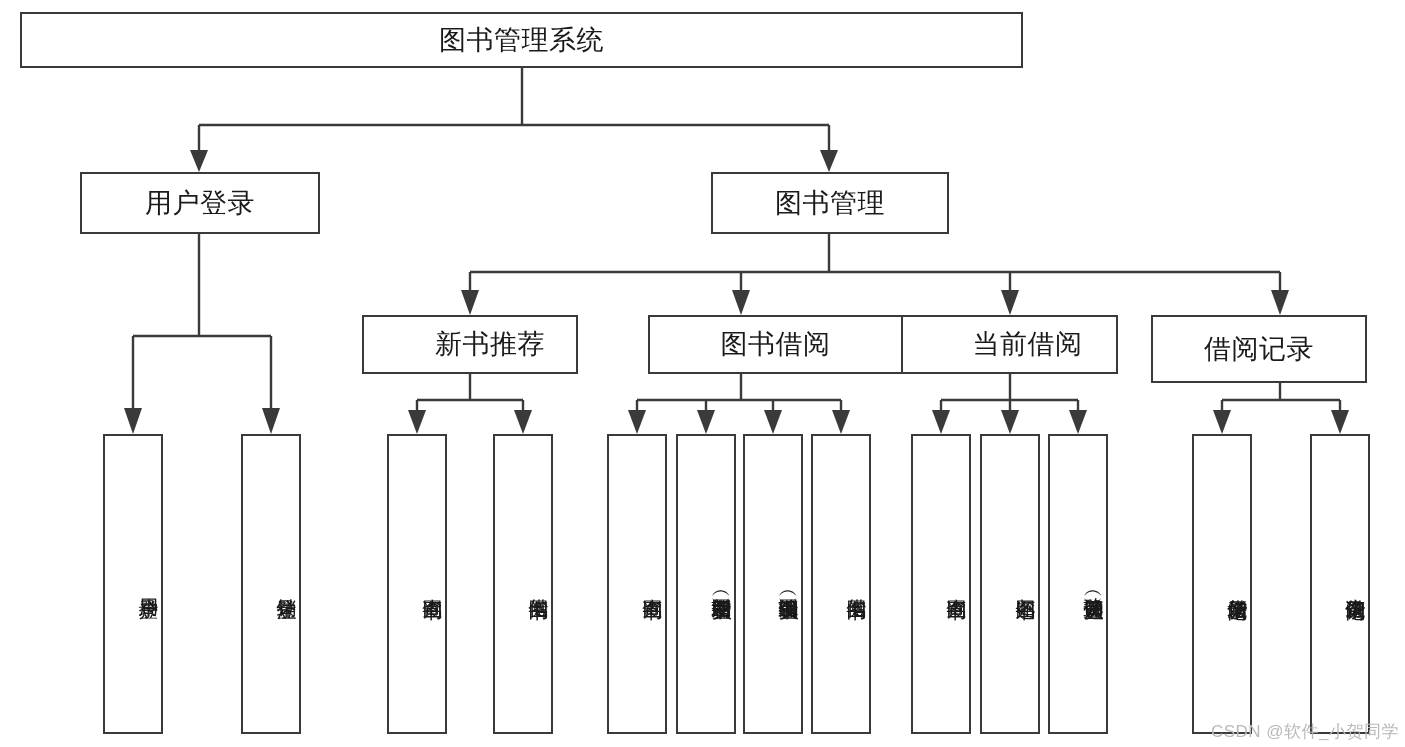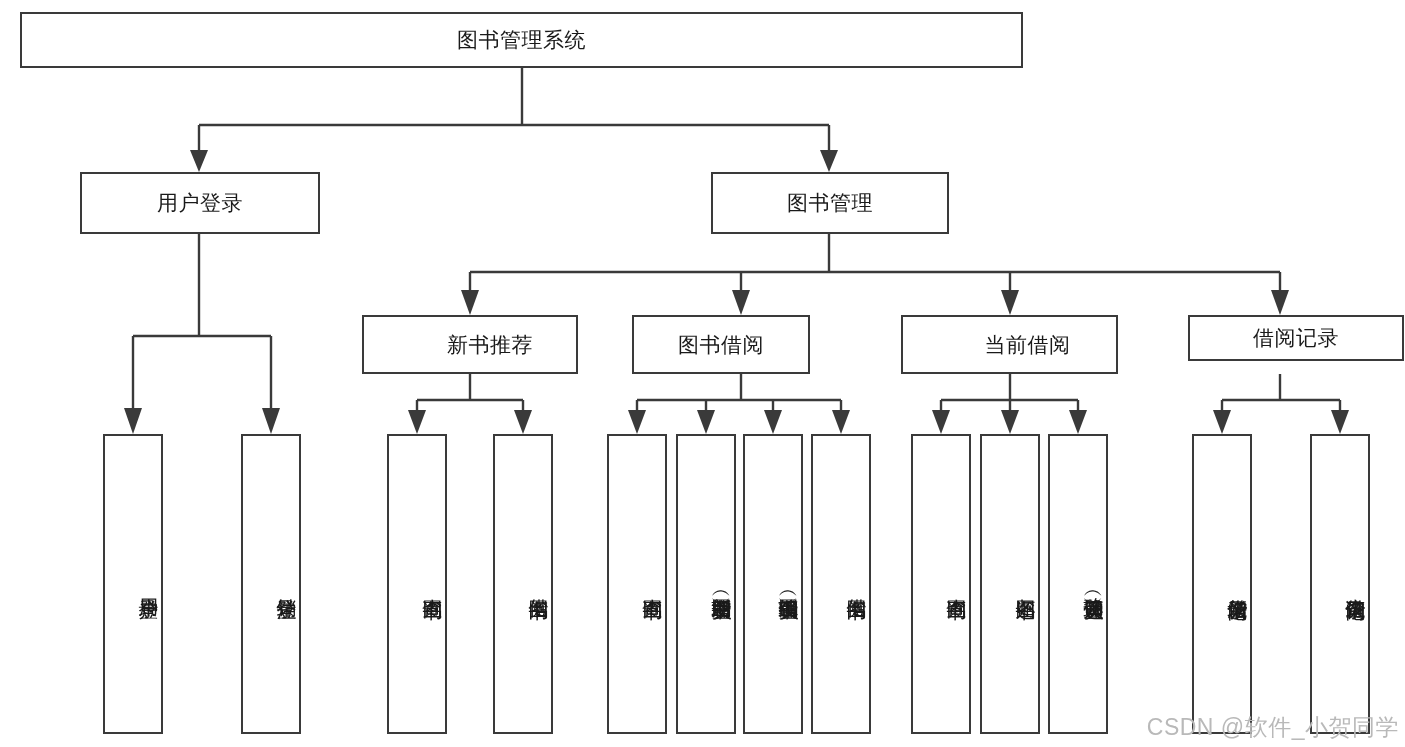--- a/index.html
+++ b/index.html
@@ -18,21 +18,21 @@
     box-sizing:border-box;
     background:#ffffff;
     border:2px solid #3a3a3a;
     display:flex;
     align-items:center;
     justify-content:center;
     color:#1a1a1a;
     letter-spacing:0.5px;
   }
   .node.horiz{
-    font-size:21px;
+    font-size:27px;
     line-height:1.2;
   }
   .node.vert{
     writing-mode:vertical-rl;
     text-orientation:upright;
     font-size:20px;
     line-height:1.25;
     padding-top:6px;
     padding-bottom:6px;
     align-items:flex-start;
@@ -42,21 +42,21 @@
     align-items:flex-start;
   }
   .node .lbl{
     display:block;
     white-space:pre-line;
   }
   .watermark{
     position:absolute;
     right:6px;
     bottom:4px;
-    font-size:23px;
+    font-size:17px;
     color:#b9b9b9;
     letter-spacing:0.5px;
     user-select:none;
     white-space:nowrap;
   }
   svg.connectors{
     position:absolute;left:0;top:0;width:1405px;height:747px;
     pointer-events:none;
   }
   svg.connectors path, svg.connectors line{
@@ -141,27 +141,27 @@
   <div class="node horiz" style="left:80px;top:172px;width:240px;height:62px;">
     <span class="lbl">用户登录</span>
   </div>
   <div class="node horiz" style="left:711px;top:172px;width:238px;height:62px;align-items:center;">
     <span class="lbl">图书管理</span>
   </div>
 
   <div class="node horiz" style="left:362px;top:315px;width:216px;height:59px;padding-left:40px;">
     <span class="lbl">新书推荐</span>
   </div>
-  <div class="node horiz" style="left:632px;top:315px;width:178px;height:59px;">
+  <div class="node horiz" style="left:648px;top:315px;width:255px;height:59px;">
     <span class="lbl">图书借阅</span>
   </div>
   <div class="node horiz" style="left:901px;top:315px;width:217px;height:59px;padding-left:36px;">
     <span class="lbl">当前借阅</span>
   </div>
-  <div class="node horiz" style="left:1188px;top:315px;width:216px;height:46px;">
+  <div class="node horiz" style="left:1151px;top:315px;width:216px;height:68px;">
     <span class="lbl">借阅记录</span>
   </div>
 
   <div class="node vert" style="left:103px;top:434px;width:60px;height:300px;">
     <span class="lbl">用户登录</span>
   </div>
   <div class="node vert" style="left:241px;top:434px;width:60px;height:300px;">
     <span class="lbl">注销登录</span>
   </div>
 

